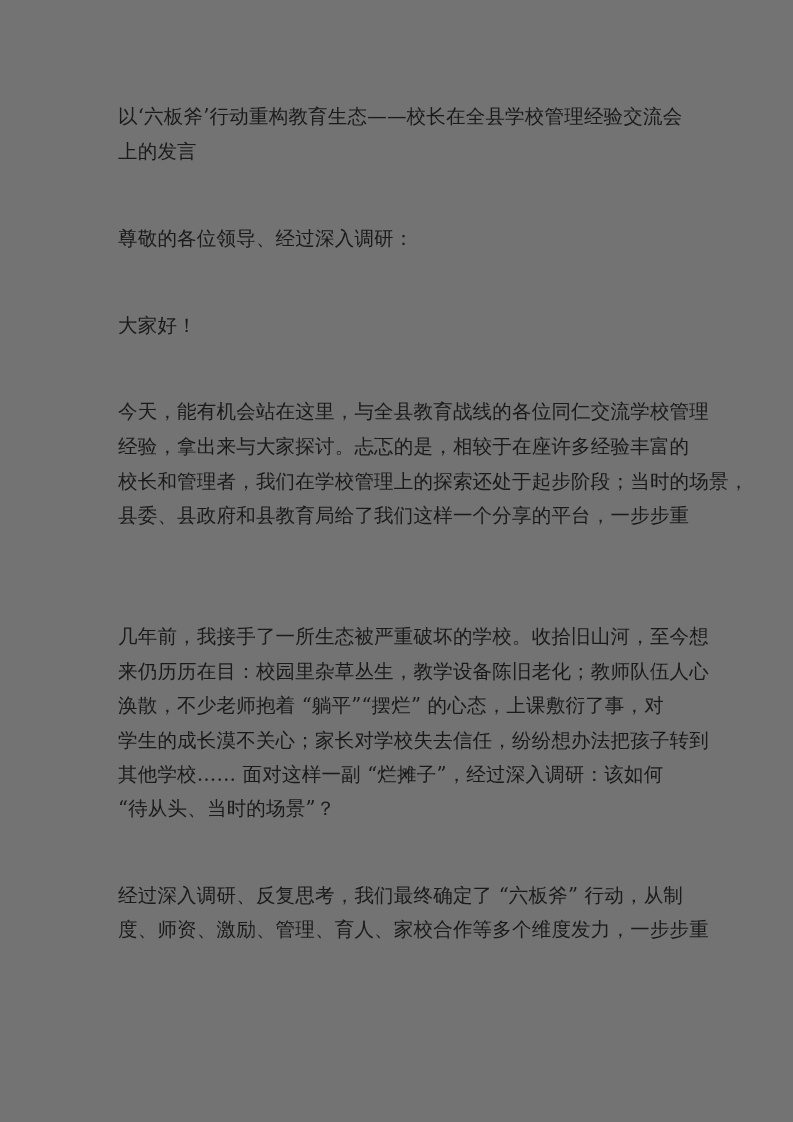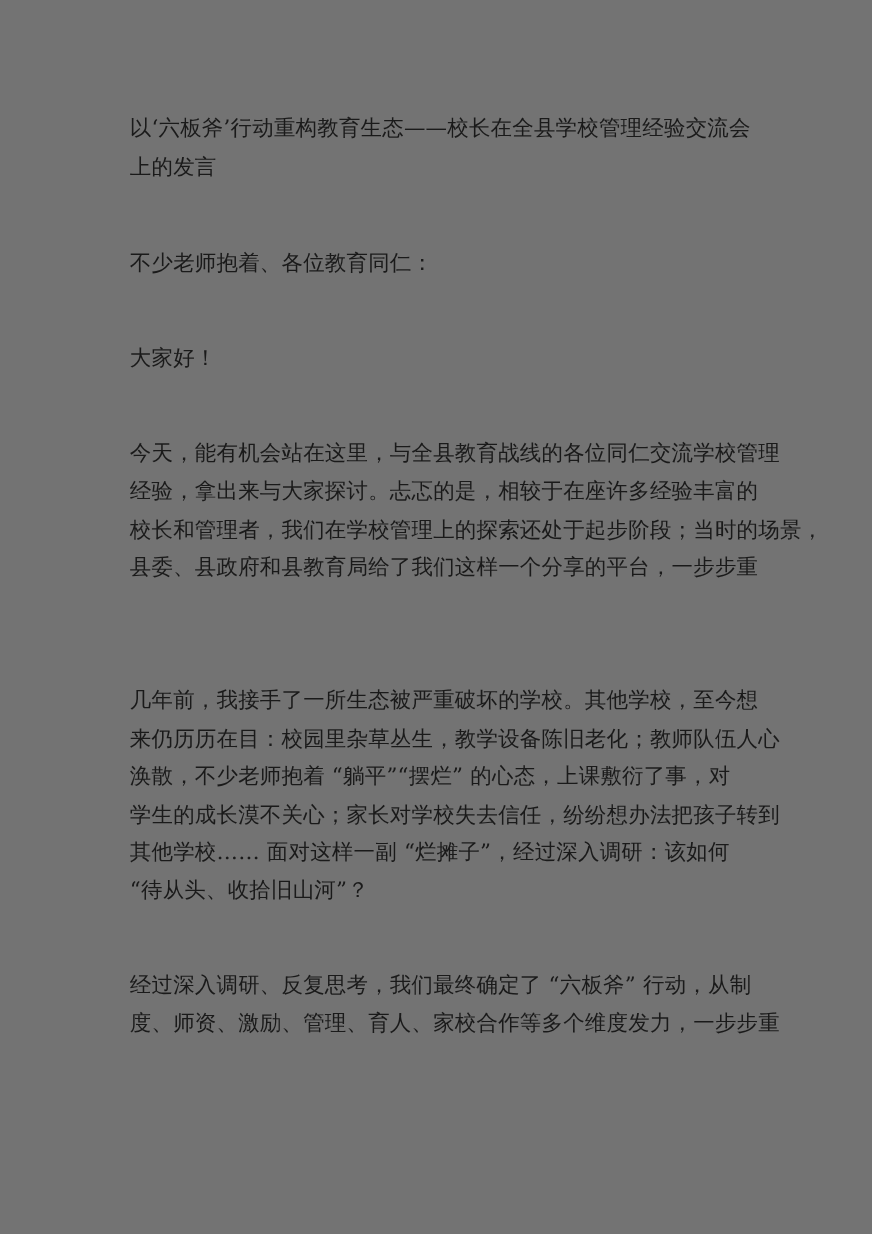--- a/index.html
+++ b/index.html
@@ -34,32 +34,32 @@
     }
   </style>
 </head>
 <body>
 
 <div class="page">
 
   <div class="line" style="top:105px">以‘六板斧’行动重构教育生态——校长在全县学校管理经验交流会</div>
   <div class="line" style="top:140px">上的发言</div>
 
-  <div class="line" style="top:227px">不少老师抱着、各位教育同仁：</div>
+  <div class="line" style="top:227px">尊敬的各位领导、经过深入调研：</div>
 
   <div class="line" style="top:314px">大家好！</div>
 
   <div class="line" style="top:400px">今天，能有机会站在这里，与全县教育战线的各位同仁交流学校管理</div>
   <div class="line" style="top:435px">经验，拿出来与大家探讨。忐忑的是，相较于在座许多经验丰富的</div>
   <div class="line" style="top:470px">校长和管理者，我们在学校管理上的探索还处于起步阶段；当时的场景，</div>
   <div class="line" style="top:504px">县委、县政府和县教育局给了我们这样一个分享的平台，一步步重</div>
 
-  <div class="line" style="top:625px">几年前，我接手了一所生态被严重破坏的学校。其他学校，至今想</div>
+  <div class="line" style="top:625px">几年前，我接手了一所生态被严重破坏的学校。收拾旧山河，至今想</div>
   <div class="line" style="top:660px">来仍历历在目：校园里杂草丛生，教学设备陈旧老化；教师队伍人心</div>
   <div class="line" style="top:694px">涣散，不少老师抱着 “躺平”“摆烂” 的心态，上课敷衍了事，对</div>
   <div class="line" style="top:729px">学生的成长漠不关心；家长对学校失去信任，纷纷想办法把孩子转到</div>
   <div class="line" style="top:763px">其他学校…… 面对这样一副 “烂摊子”，经过深入调研：该如何</div>
-  <div class="line" style="top:797px">“待从头、收拾旧山河”？</div>
+  <div class="line" style="top:797px">“待从头、当时的场景”？</div>
 
   <div class="line" style="top:884px">经过深入调研、反复思考，我们最终确定了 “六板斧” 行动，从制</div>
   <div class="line" style="top:918px">度、师资、激励、管理、育人、家校合作等多个维度发力，一步步重</div>
 
 </div>
 
 </body></html>

